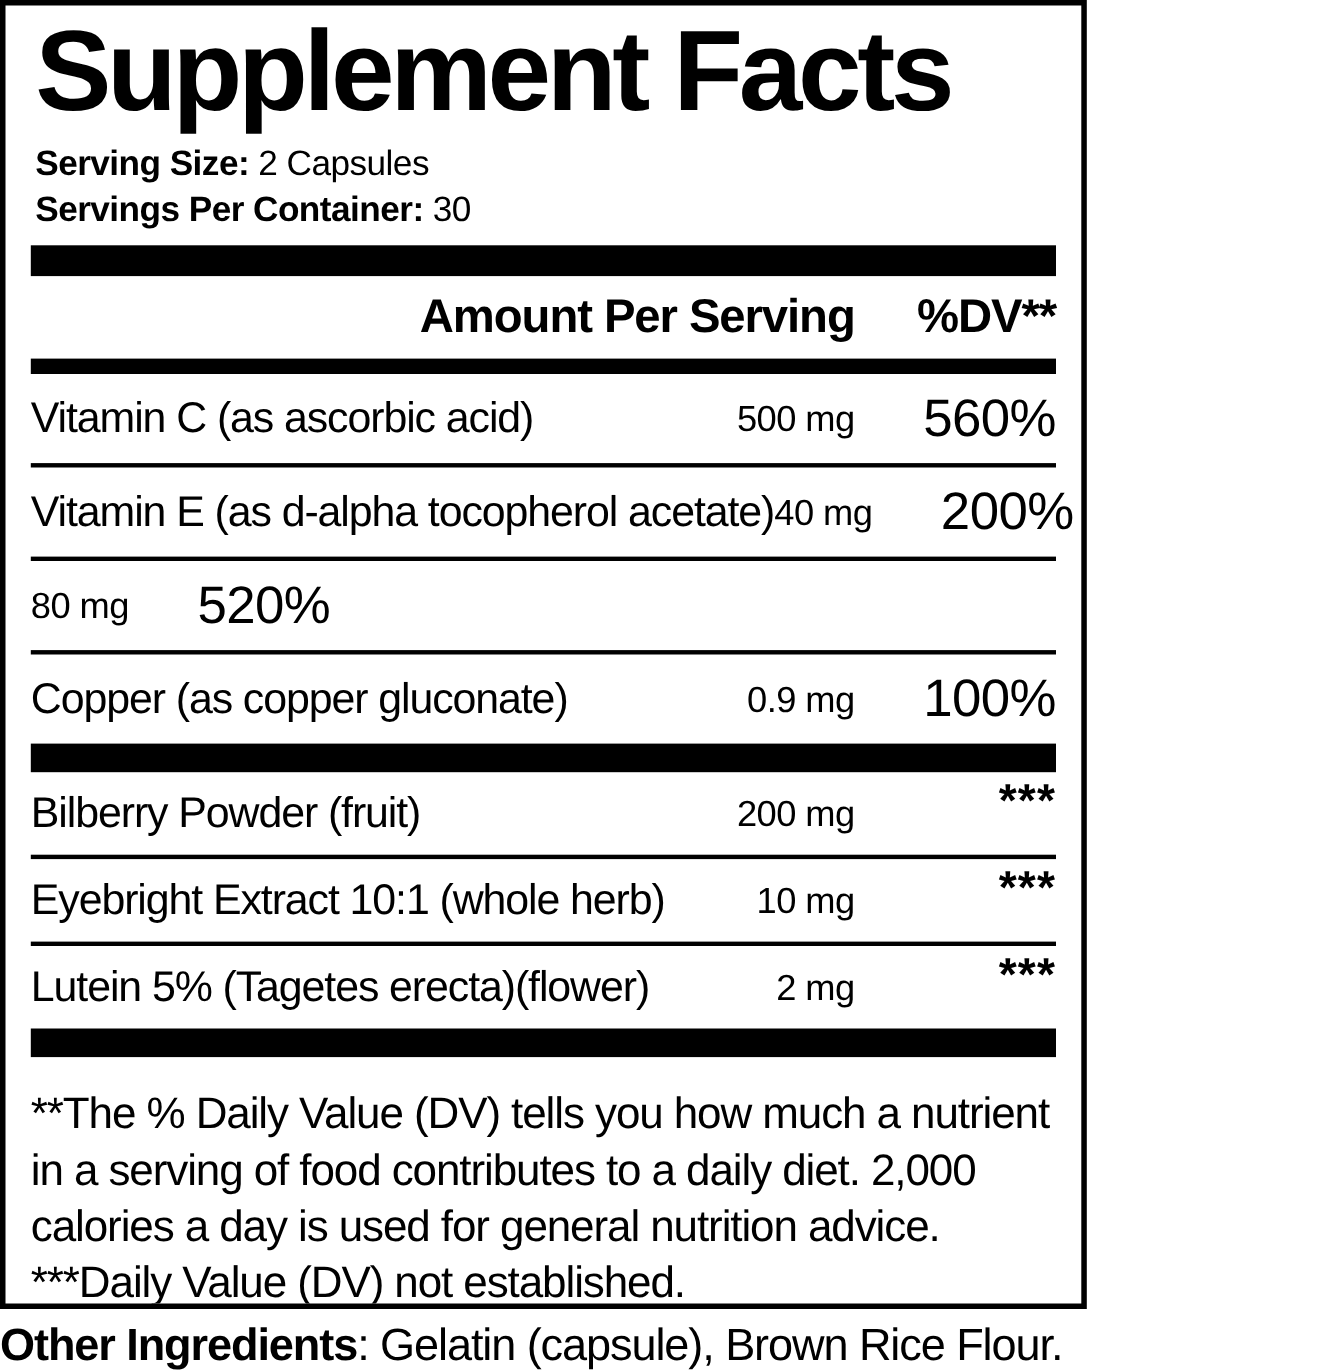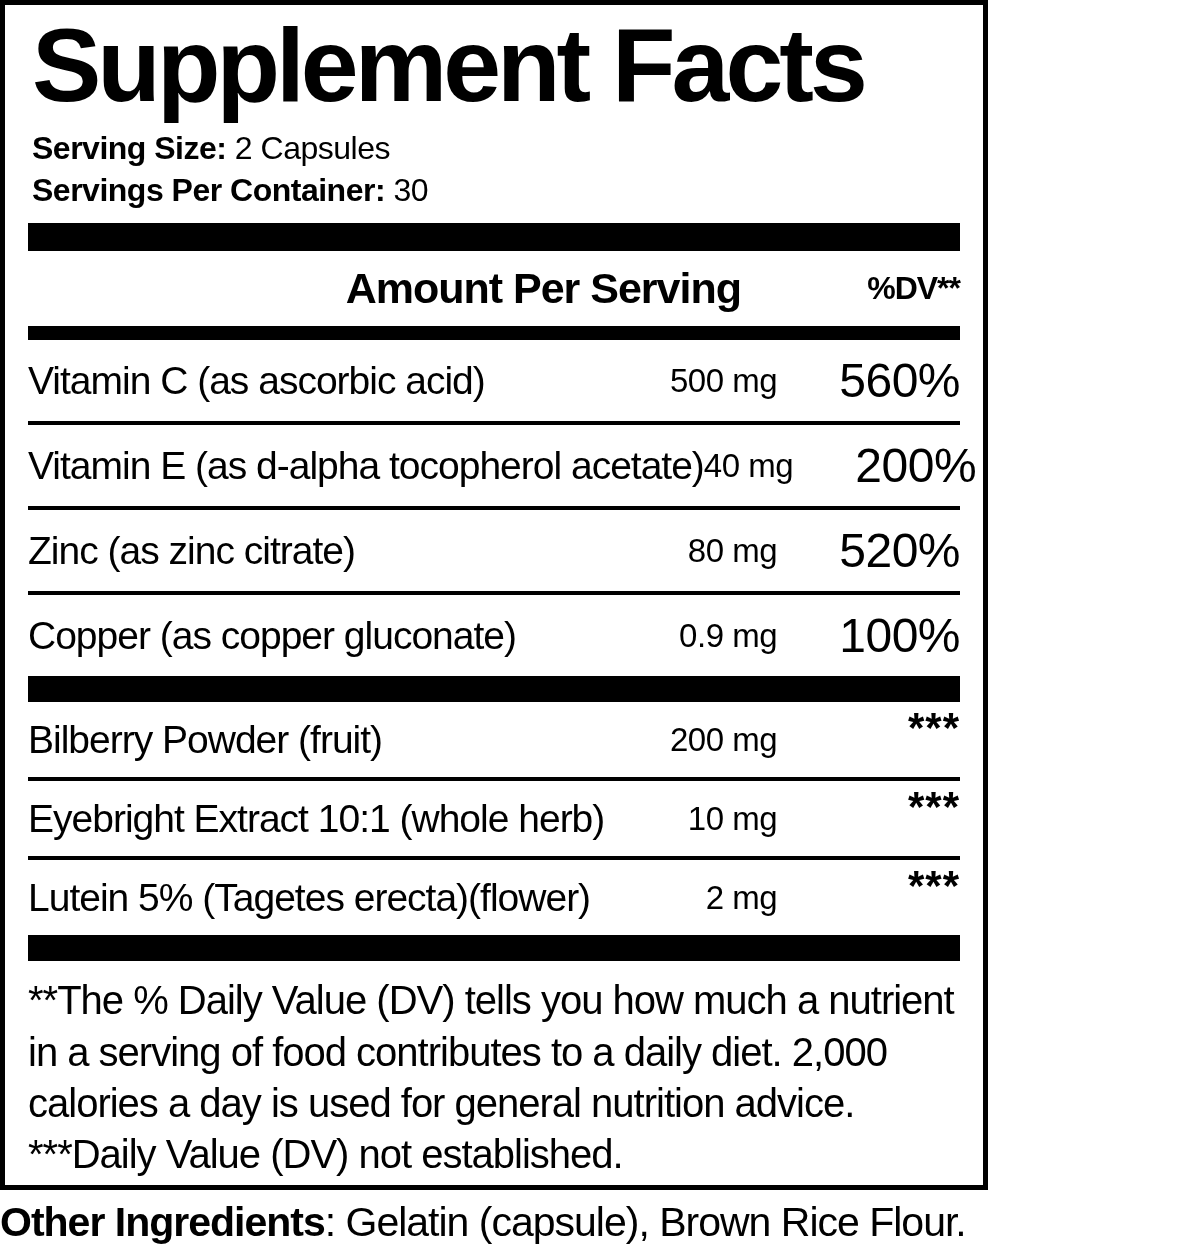--- a/index.html
+++ b/index.html
@@ -35,36 +35,34 @@
     white-space:nowrap;
   }
   .serving-line b { font-weight:bold; }
   .bar { background:var(--ink); width:100%; }
   .bar-thick { height:28px; }
   .bar-medium { height:14px; }
   .bar-section { height:26px; }
   .bar-top { margin-top:12px; }
   .header-row {
     display:flex;
-    align-items:center;
     padding:13px 0 13px 0;
-    gap:36px;
   }
   .header-row .spacer { flex:1; }
   .col-amt-h {
     font-size:43px;
     font-weight:bold;
     letter-spacing:-1px;
     white-space:nowrap;
     text-align:right;
   }
   .col-dv-h {
     width:183px;
     flex-shrink:0;
-    font-size:32px;
+    font-size:43px;
     font-weight:bold;
     letter-spacing:-1px;
     text-align:right;
     white-space:nowrap;
   }
   .row {
     display:flex;
     align-items:center;
     padding:13px 0 13px 0;
     min-height:75px;
@@ -91,21 +89,21 @@
   }
   .row .dv.dv-stars {
     position:relative;
     top:-12px;
     font-size:42px;
     font-weight:bold;
     letter-spacing:1px;
   }
   .sep { border-top:4px solid var(--ink); width:100%; }
   .footnotes {
-    padding-top:14px;
+    padding-top:26px;
     font-size:40px;
     letter-spacing:-1px;
     line-height:1.28;
   }
   .footnote-line { margin:0; }
   .other-ingredients {
     margin-top:9px;
     font-size:41px;
     letter-spacing:-1px;
     white-space:nowrap;
@@ -142,21 +140,20 @@
   <div class="sep"></div>
 
   <div class="row">
     <span class="name">Vitamin E (as d-alpha tocopherol acetate)</span>
     <span class="amt">40 mg</span>
     <span class="dv">200%</span>
   </div>
   <div class="sep"></div>
 
   <div class="row">
-    <span class="name">Zinc (as zinc citrate)</span>
     <span class="amt">80 mg</span>
     <span class="dv">520%</span>
   </div>
   <div class="sep"></div>
 
   <div class="row">
     <span class="name">Copper (as copper gluconate)</span>
     <span class="amt">0.9 mg</span>
     <span class="dv">100%</span>
   </div>

